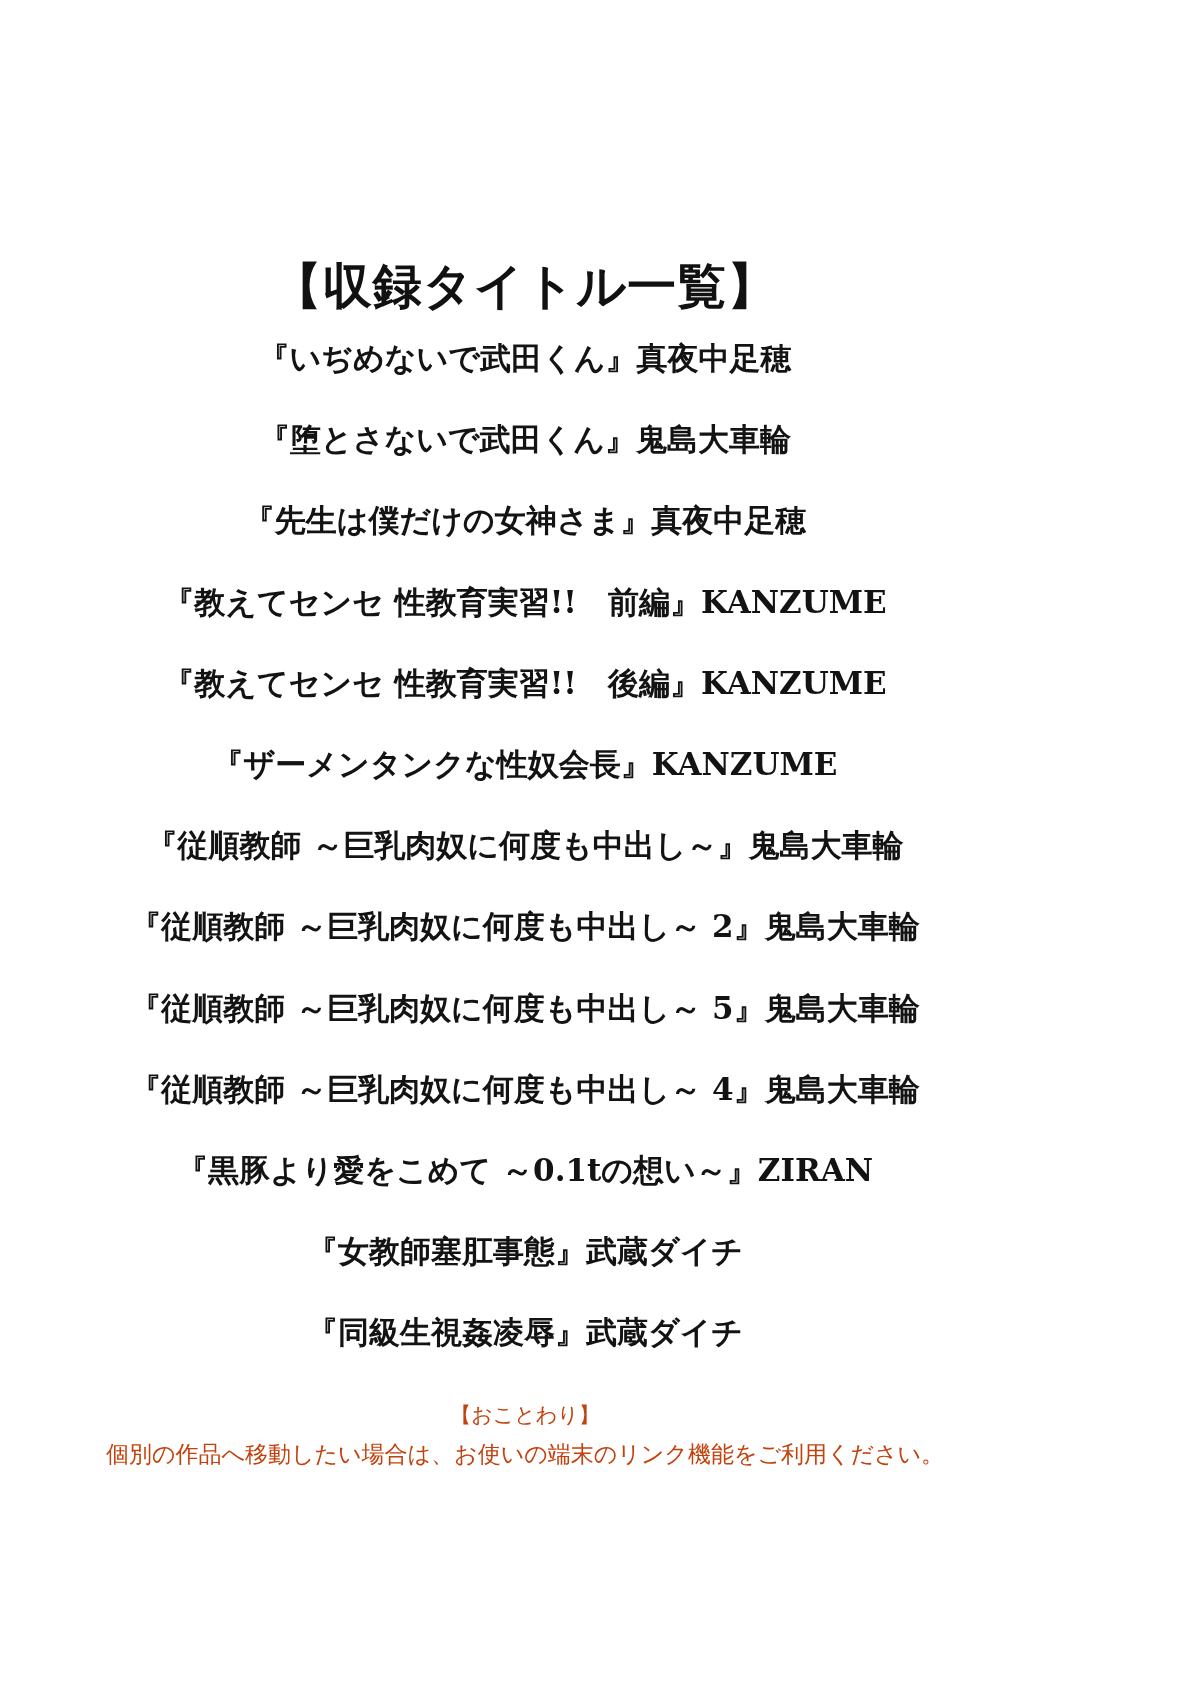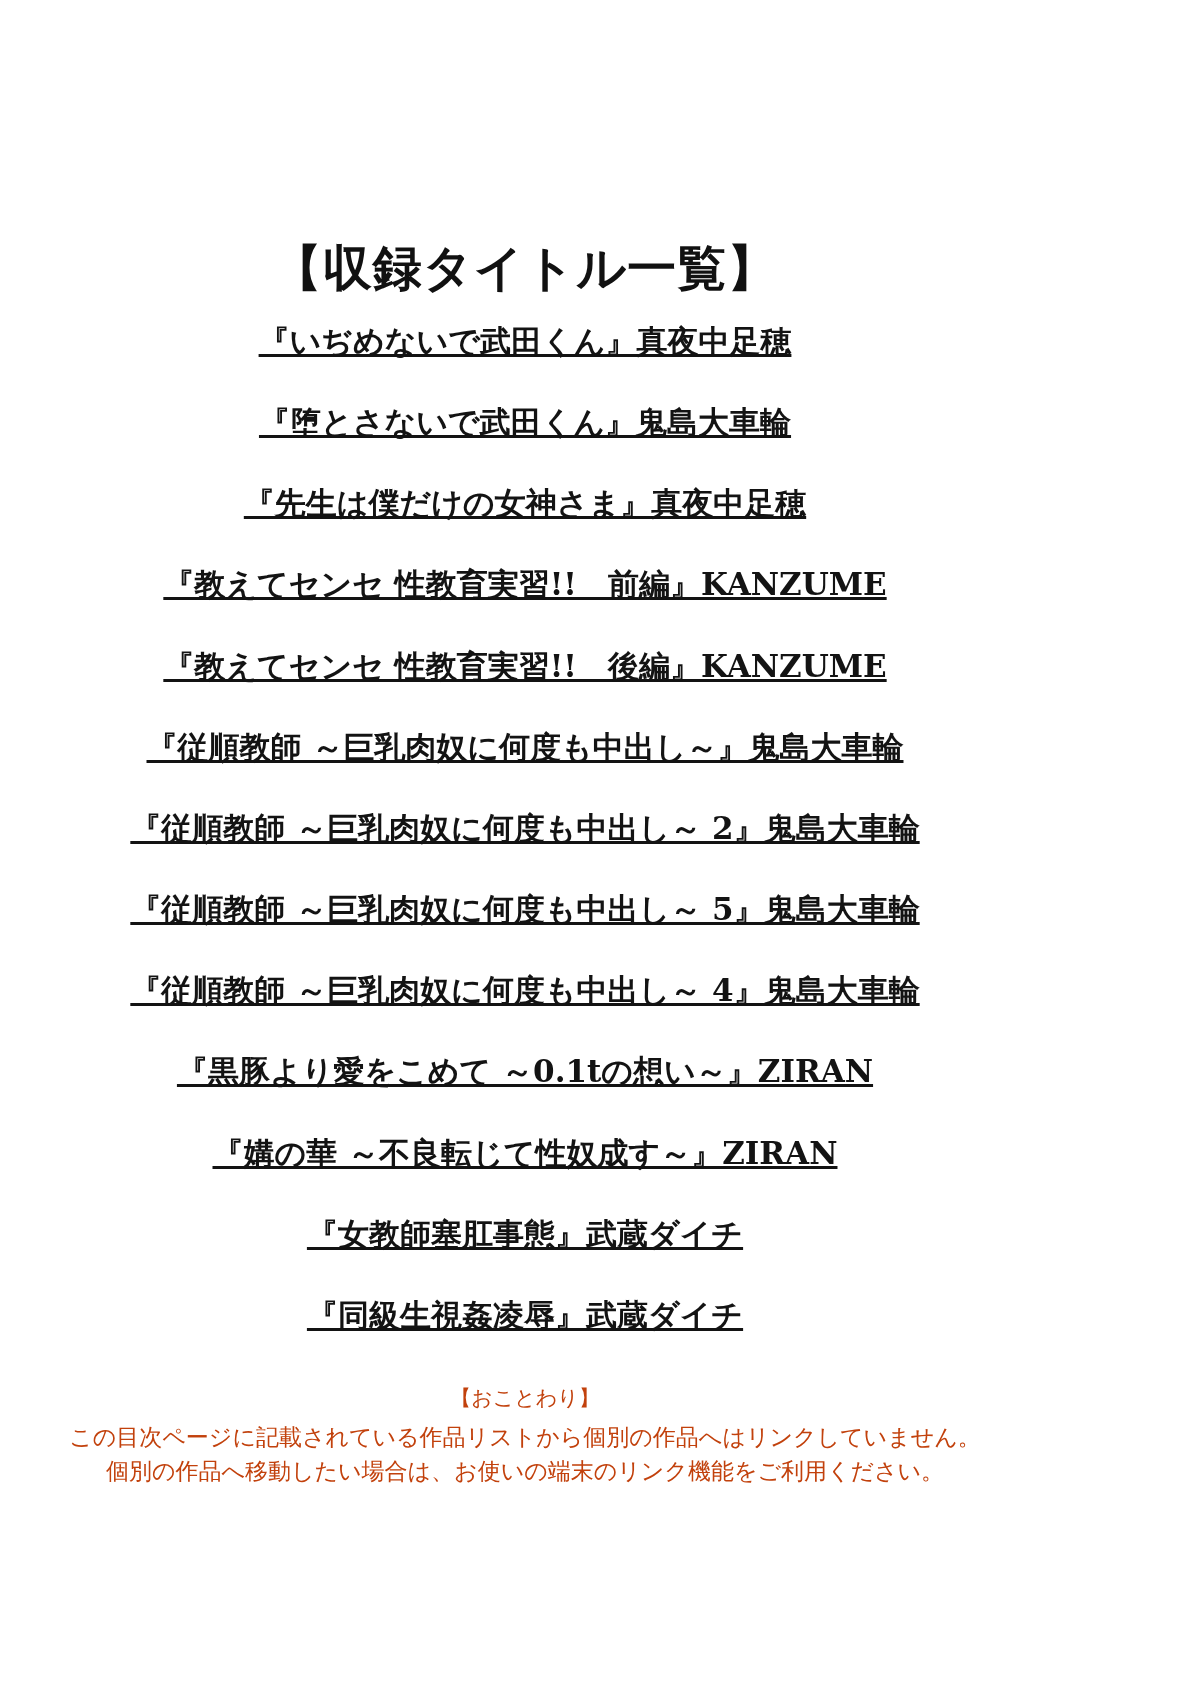--- a/index.html
+++ b/index.html
@@ -44,21 +44,20 @@
     align-items: center;
   }
   .title-list li {
     font-size: 31px;
     font-weight: bold;
     line-height: 1.2;
     text-align: center;
     margin: 0 0 44px 0;
     white-space: nowrap;
     color: #131313;
-    text-decoration: underline;
   }
   .notice {
     margin-top: 6px;
     width: 100%;
     text-align: center;
     font-family: "DejaVu Sans", "Liberation Sans", sans-serif;
     color: #c2410c;
   }
   .notice-heading {
     font-size: 21px;
@@ -76,29 +75,28 @@
 <div class="page">
 
   <h1 class="page-title">【収録タイトル一覧】</h1>
 
   <ul class="title-list">
     <li>『いぢめないで武田くん』真夜中足穂</li>
     <li>『堕とさないで武田くん』鬼島大車輪</li>
     <li>『先生は僕だけの女神さま』真夜中足穂</li>
     <li>『教えてセンセ 性教育実習!!　前編』KANZUME</li>
     <li>『教えてセンセ 性教育実習!!　後編』KANZUME</li>
+    <li>『ザーメンタンクな性奴会長』KANZUME</li>
     <li>『従順教師 ～巨乳肉奴に何度も中出し～』鬼島大車輪</li>
     <li>『従順教師 ～巨乳肉奴に何度も中出し～ 2』鬼島大車輪</li>
     <li>『従順教師 ～巨乳肉奴に何度も中出し～ 5』鬼島大車輪</li>
     <li>『従順教師 ～巨乳肉奴に何度も中出し～ 4』鬼島大車輪</li>
     <li>『黒豚より愛をこめて ～0.1tの想い～』ZIRAN</li>
-    <li>『媾の華 ～不良転じて性奴成す～』ZIRAN</li>
     <li>『女教師塞肛事態』武蔵ダイチ</li>
     <li>『同級生視姦凌辱』武蔵ダイチ</li>
   </ul>
 
   <div class="notice">
     <div class="notice-heading">【おことわり】</div>
-    <div class="notice-line">この目次ページに記載されている作品リストから個別の作品へはリンクしていません。</div>
     <div class="notice-line">個別の作品へ移動したい場合は、お使いの端末のリンク機能をご利用ください。</div>
   </div>
 
 </div>
 
 </body></html>

